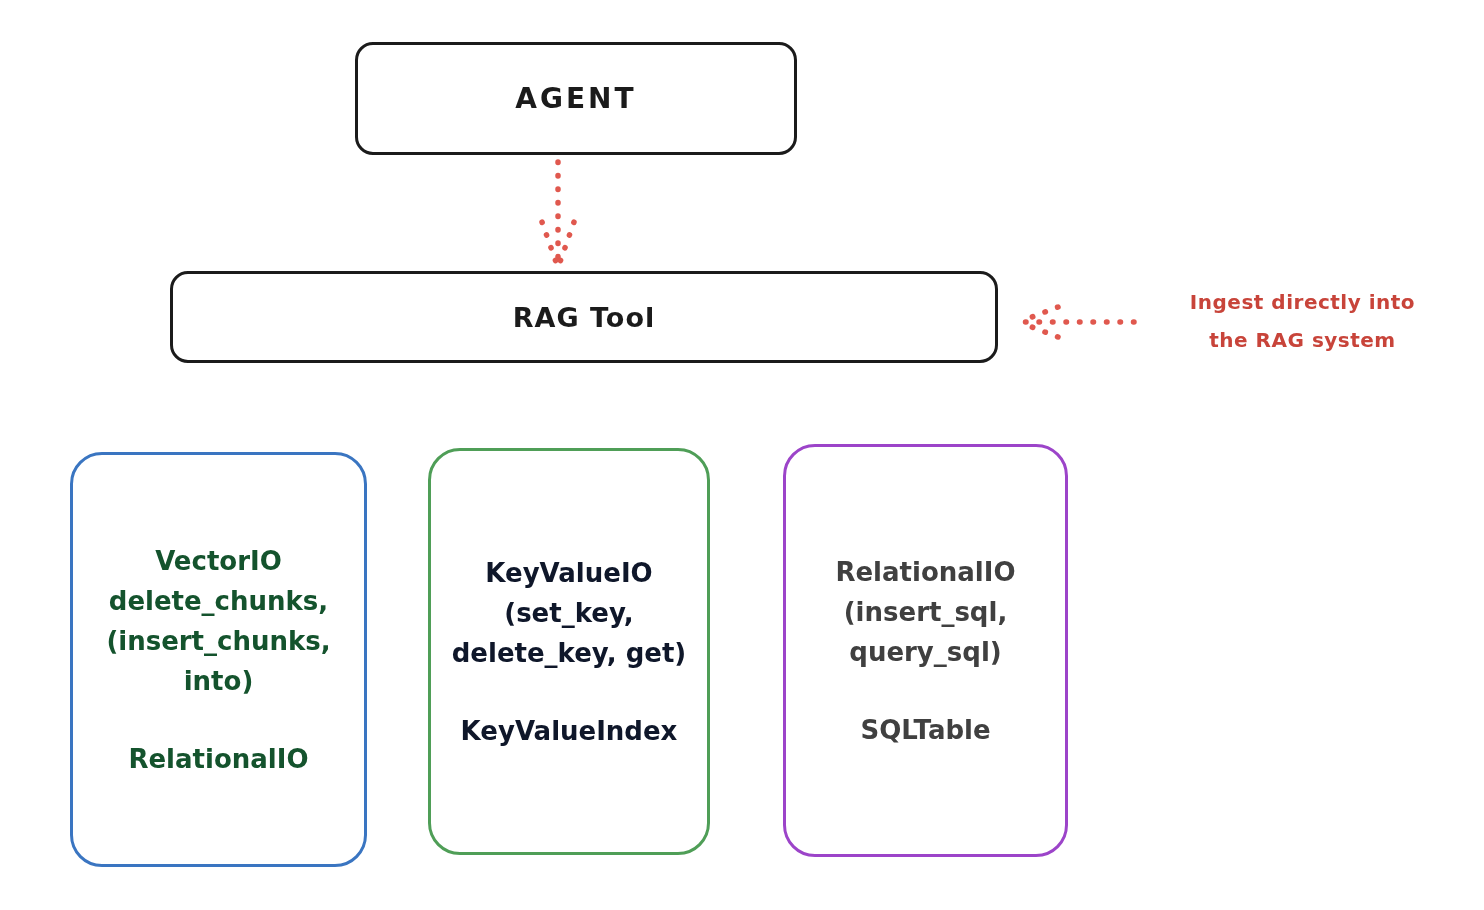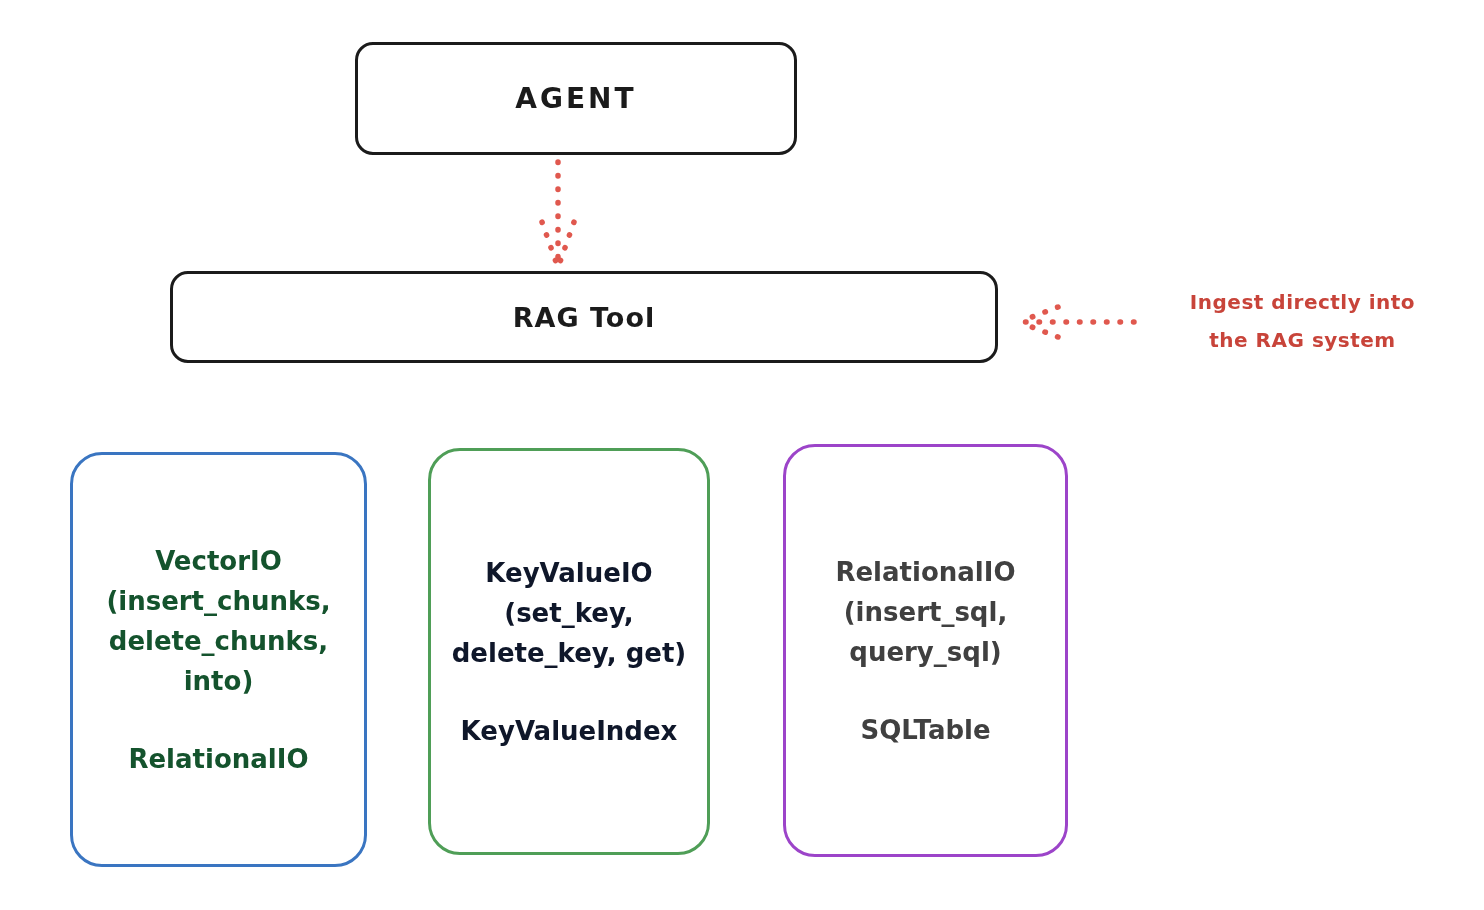--- a/index.html
+++ b/index.html
@@ -103,22 +103,22 @@
   </svg>
 
   <div id="annotation" style="color: rgb(200, 68, 58);">
     <div>Ingest directly into</div>
     <div>the RAG system</div>
   </div>
 
   <div id="backend-vector" class="box backend-box" style="border-color: rgb(58, 117, 193); color: #14532d;">
     <div>
       <div>VectorIO</div>
+      <div>delete_chunks,</div>
       <div>(insert_chunks,</div>
-      <div>delete_chunks,</div>
       <div>into)</div>
     </div>
     <div class="backend-footer">RelationalIO</div>
   </div>
 
   <div id="backend-keyvalue" class="box backend-box" style="border-color: rgb(79, 158, 87); color: #0f172a;">
     <div>
       <div>KeyValueIO</div>
       <div>(set_key,</div>
       <div>delete_key, get)</div>

